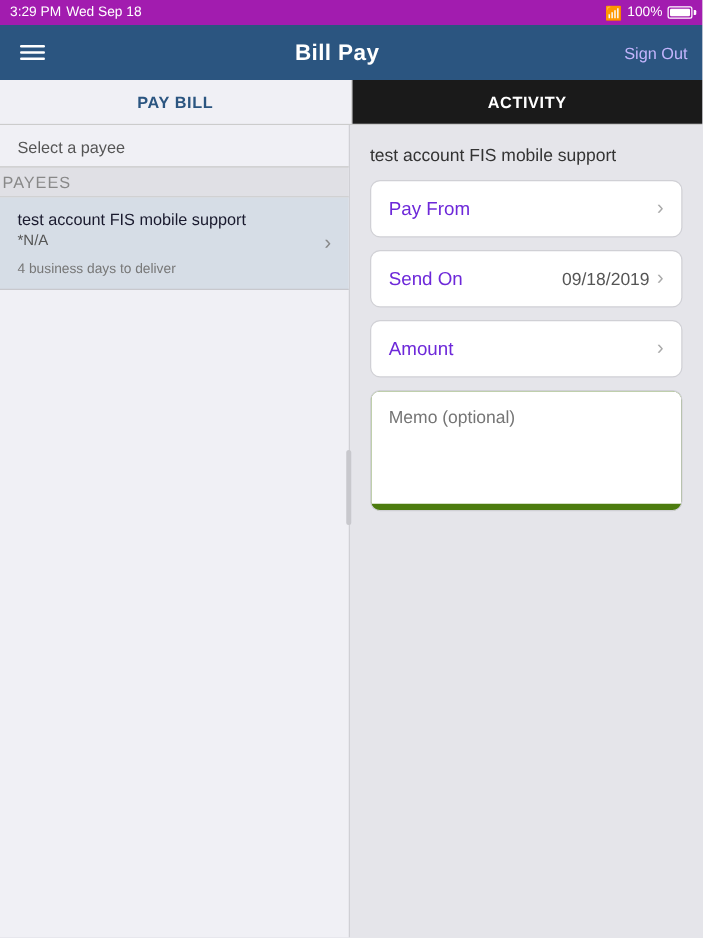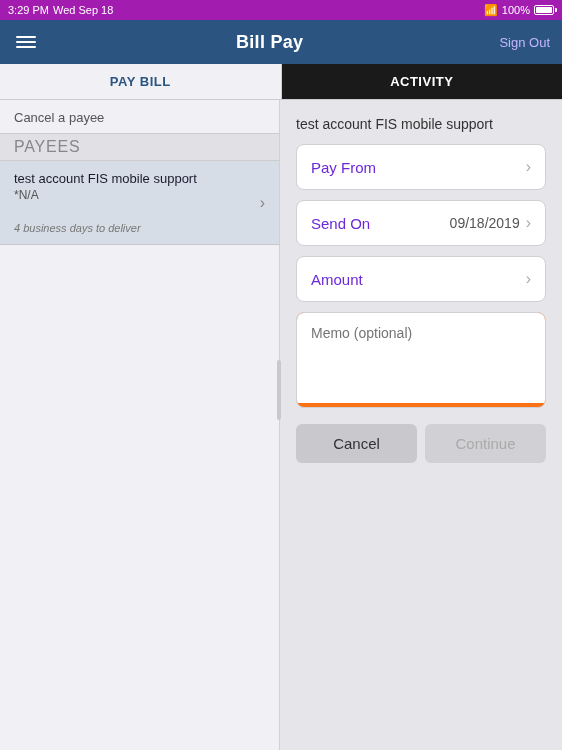--- a/index.html
+++ b/index.html
@@ -130,22 +130,22 @@
       display: flex;
       flex-direction: column;
     }
     .select-payee-label {
       padding: 10px 14px 8px;
       font-size: 13px;
       color: #555;
     }
     .payees-section-header {
       background: #e0e0e5;
-      padding: 4px 14px;
-      font-size: 16px;
+      padding: 4px 2px;
+      font-size: 13px;
       color: #888;
       letter-spacing: 0.8px;
       text-transform: uppercase;
       border-top: 1px solid #ccc;
       border-bottom: 1px solid #ccc;
     }
     .payee-item {
       display: flex;
       align-items: center;
       justify-content: space-between;
@@ -164,22 +164,21 @@
       color: #1a1a2e;
       font-weight: 500;
     }
     .payee-account {
       font-size: 12px;
       color: #555;
     }
     .payee-delivery {
       font-size: 11px;
       color: #777;
-      margin-top: 18px;
-      font-style: italic;
+      margin-top: 8px;
     }
     .payee-chevron {
       color: #888;
       font-size: 16px;
     }
 
     
     .right-panel {
       flex: 1;
       background: #e5e5ea;
@@ -222,21 +221,21 @@
       gap: 6px;
       color: #555;
       font-size: 14px;
     }
     .form-row-chevron {
       color: #aaa;
       font-size: 16px;
     }
 
     .memo-section {
-      background: #f97316;
+      background: #4d7c0f;
       border-radius: 8px;
       border: 1px solid #d0d0d5;
       margin-bottom: 12px;
       overflow: hidden;
     }
     .memo-textarea {
       width: 100%;
       height: 90px;
       border: none;
       outline: none;
@@ -319,21 +318,21 @@
     <span>PAY BILL</span>
   </div>
   <div class="tab tab-activity">
     <span>ACTIVITY</span>
   </div>
 </div>
 
 <div class="main-layout">
 
   <div class="left-panel">
-    <div class="select-payee-label">Cancel a payee</div>
+    <div class="select-payee-label">Select a payee</div>
     <div class="payees-section-header">PAYEES</div>
     <div class="payee-item">
       <div class="payee-info">
         <span class="payee-name">test account FIS mobile support</span>
         <span class="payee-account">*N/A</span>
         <span class="payee-delivery">4 business days to deliver</span>
       </div>
       <span class="payee-chevron">›</span>
     </div>
   </div>
@@ -367,19 +366,15 @@
         <div class="form-row-value">
           <span class="form-row-chevron">›</span>
         </div>
       </div>
     </div>
 
     <div class="memo-section">
       <textarea class="memo-textarea" placeholder="Memo (optional)" style=""></textarea>
     </div>
 
-    <div class="button-row">
-      <button class="btn-cancel">Cancel</button>
-      <button class="btn-continue">Continue</button>
-    </div>
   </div>
 
 </div>
 
 </body></html>

